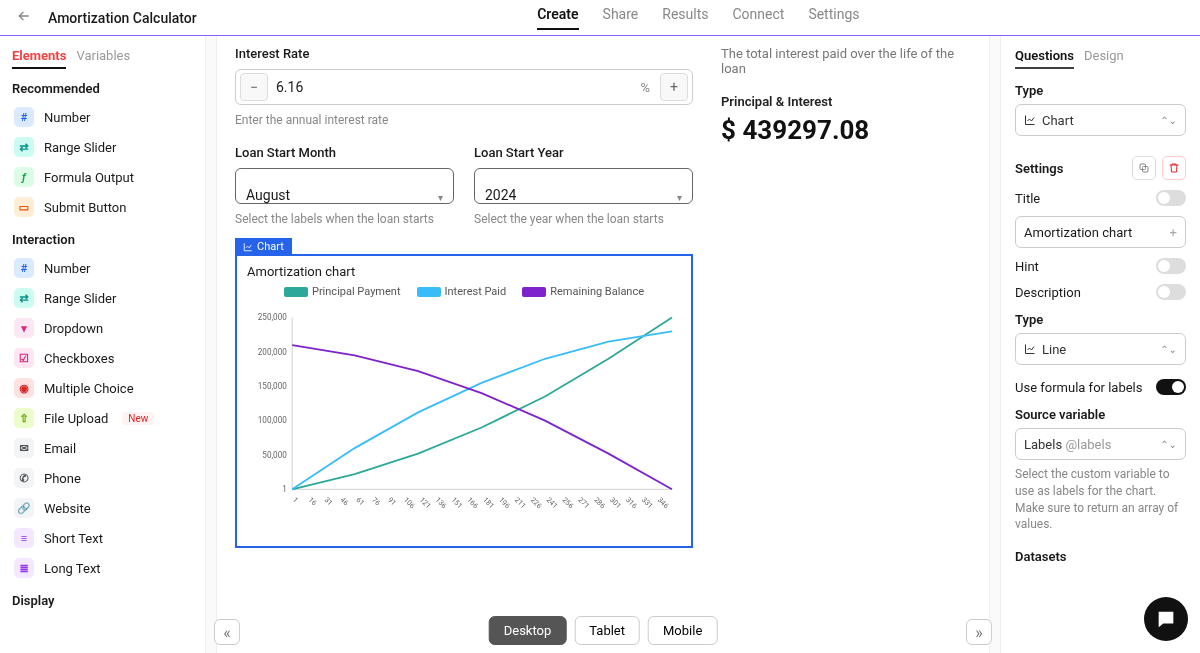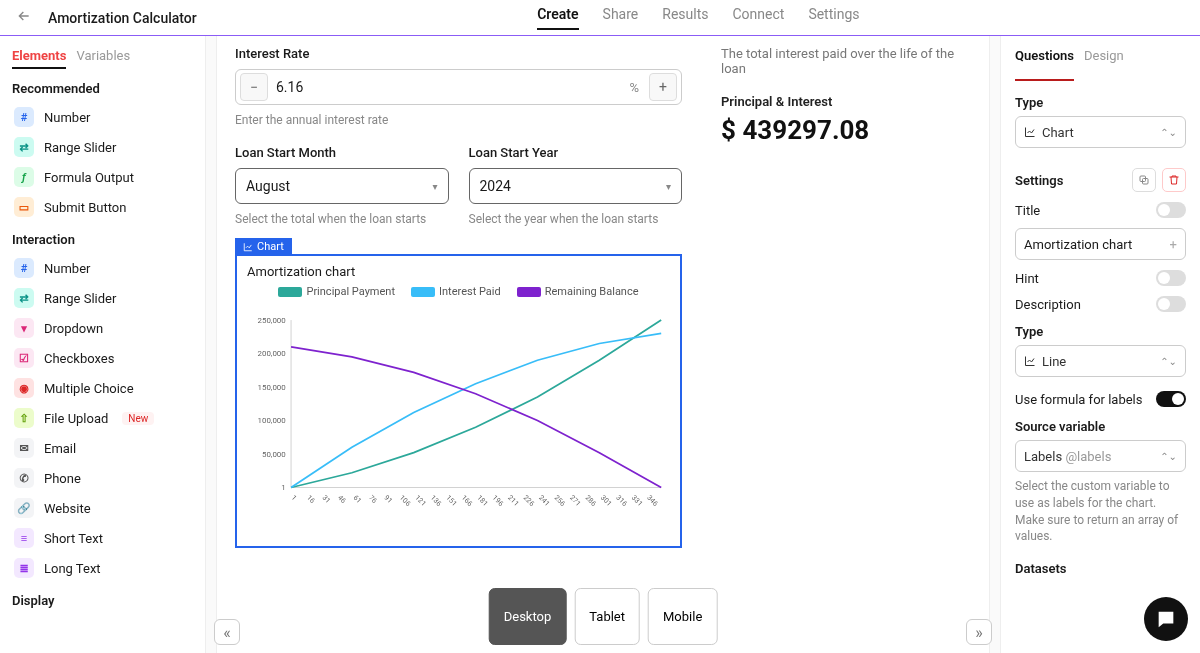--- a/index.html
+++ b/index.html
@@ -39,42 +39,42 @@
 .new-badge { background: #fef2f2; color: #dc2626; font-size: 10px; padding: 1px 6px; border-radius: 4px; margin-left: 4px; }
 
 .center { position: relative; background: #fafafa; overflow: hidden; }
 .canvas-inner { background: #fff; margin: 0 10px; height: 100%; border-left: 1px solid #eee; border-right: 1px solid #eee; position: relative; overflow: hidden; padding: 10px 18px; }
 .field-label { font-size: 13px; font-weight: 500; margin-bottom: 8px; }
 .num-input { display: flex; align-items: center; border: 1px solid #ccc; border-radius: 6px; height: 36px; overflow: hidden; }
 .step-btn { width: 28px; height: 28px; margin: 0 4px; border: 1px solid #ddd; border-radius: 4px; background: #f8f8f8; display: flex; align-items: center; justify-content: center; color: #666; font-size: 14px; }
 .num-val { flex: 1; font-size: 14px; padding: 0 4px; }
 .unit { font-size: 13px; color: #888; padding-right: 6px; }
 .helper { font-size: 12px; color: #888; margin-top: 8px; }
-.select { display: flex; align-items: center; justify-content: space-between; border: 1px solid #666; border-radius: 6px; height: 36px; padding: 0 10px; font-size: 14px; }
+.select { display: flex; align-items: flex-end; justify-content: space-between; border: 1px solid #666; border-radius: 6px; height: 36px; padding: 0 10px; font-size: 14px; }
 .right-col { font-size: 13px; color: #777; }
 .big-amount { font-size: 26px; font-weight: 700; color: #111; margin: 6px 0; }
 .pi-label { font-weight: 600; color: #222; margin-top: 18px; }
 
 .chart-block { margin-top: 16px; border: 2px solid #2563eb; position: relative; padding: 8px 10px 10px; }
 .chart-tag { position: absolute; top: -18px; left: -2px; background: #2563eb; color: #fff; font-size: 11px; padding: 2px 8px; display:flex; gap:4px; align-items:center;}
 .chart-title { font-size: 13px; margin-bottom: 6px; }
 .legend { display: flex; gap: 16px; justify-content: center; font-size: 11px; color: #555; margin-bottom: 4px; }
 .swatch { display:inline-block; width: 24px; height: 10px; border-radius: 2px; margin-right: 4px; vertical-align: middle;}
 .chart-svg { width: 100%; height: 230px; }
 
 .device-bar { position: absolute; bottom: 8px; left: 50%; transform: translateX(-50%); display: flex; gap: 8px; }
-.dev-btn { border: 1px solid #ccc; background: #fff; padding: 20px 14px; border-radius: 6px; font-size: 13px; }
+.dev-btn { border: 1px solid #ccc; background: #fff; padding: 6px 14px; border-radius: 6px; font-size: 13px; }
 .dev-btn.active { background: #555; color: #fff; border-color: #555; }
 .scroll-l, .scroll-r { position: absolute; bottom: 8px; width: 26px; height: 26px; border:1px solid #ccc; border-radius:6px; display:flex; align-items:center; justify-content:center; background:#fff; color:#777;}
 .scroll-l { left: 8px;} .scroll-r { right: 8px;}
 
 .right { padding: 12px 14px; border-left: 1px solid #eee; overflow-y: auto; font-size: 13px; }
 .right-tabs { display: flex; gap: 10px; margin-bottom: 14px; }
 .right-tabs span { color: #999; cursor: pointer; }
-.right-tabs span.active { color: #111; font-weight: 600; border-bottom: 2px solid #b91c1c; padding-bottom: 16px; }
+.right-tabs span.active { color: #111; font-weight: 600; border-bottom: 2px solid #404040; padding-bottom: 4px; }
 .r-label { font-weight: 600; margin: 12px 0 6px; }
 .r-select { border: 1px solid #ccc; border-radius: 6px; height: 32px; display: flex; align-items:center; padding: 0 8px; justify-content: space-between; color:#333;}
 .r-row { display:flex; justify-content:space-between; align-items:center; margin: 10px 0;}
 .mini-toggle { width: 30px; height: 16px; background: #ddd; border-radius: 10px; position:relative;}
 .mini-toggle::after { content:''; position:absolute; width:12px; height:12px; background:#fff; border-radius:50%; top:2px; left:2px;}
 .mini-toggle.on { background:#111;}
 .mini-toggle.on::after { left:auto; right:2px;}
 .r-input { border:1px solid #ccc; border-radius:6px; height:32px; padding:0 8px; display:flex; align-items:center; justify-content:space-between;}
 .r-actions { display:flex; gap:6px; }
 .r-icnbtn { width:24px;height:24px;border:1px solid #ddd;border-radius:5px;display:flex;align-items:center;justify-content:center;color:#888;}
@@ -178,39 +178,39 @@
       <div class="el-item">
           <span class="el-icon ic-purple">≣</span>
           <span>Long Text</span>
         </div>
 
       <div class="section-head">Display</div>
     </div>
 
     <div class="center">
       <div class="canvas-inner">
-        <div style="display:grid; grid-template-columns: 1fr 250px; gap: 39px;">
+        <div style="display:grid; grid-template-columns: 1fr 250px; gap: 28px;">
           <div>
             <div class="field-label">Interest Rate</div>
             <div class="num-input">
               <span class="step-btn">−</span>
               <span class="num-val">6.16</span>
               <span class="unit">%</span>
               <span class="step-btn">+</span>
             </div>
             <div class="helper">Enter the annual interest rate</div>
 
             <div style="display:grid; grid-template-columns:1fr 1fr; gap:20px; margin-top:18px;">
               <div>
                 <div class="field-label">Loan Start Month</div>
                 <div class="select">
                   <span>August</span>
                   <span class="caret">▾</span>
                 </div>
-                <div class="helper">Select the total when the loan starts</div>
+                <div class="helper">Select the labels when the loan starts</div>
               </div>
               <div>
                 <div class="field-label">Loan Start Year</div>
                 <div class="select">
                   <span>2024</span>
                   <span class="caret">▾</span>
                 </div>
                 <div class="helper">Select the year when the loan starts</div>
               </div>
             </div>

